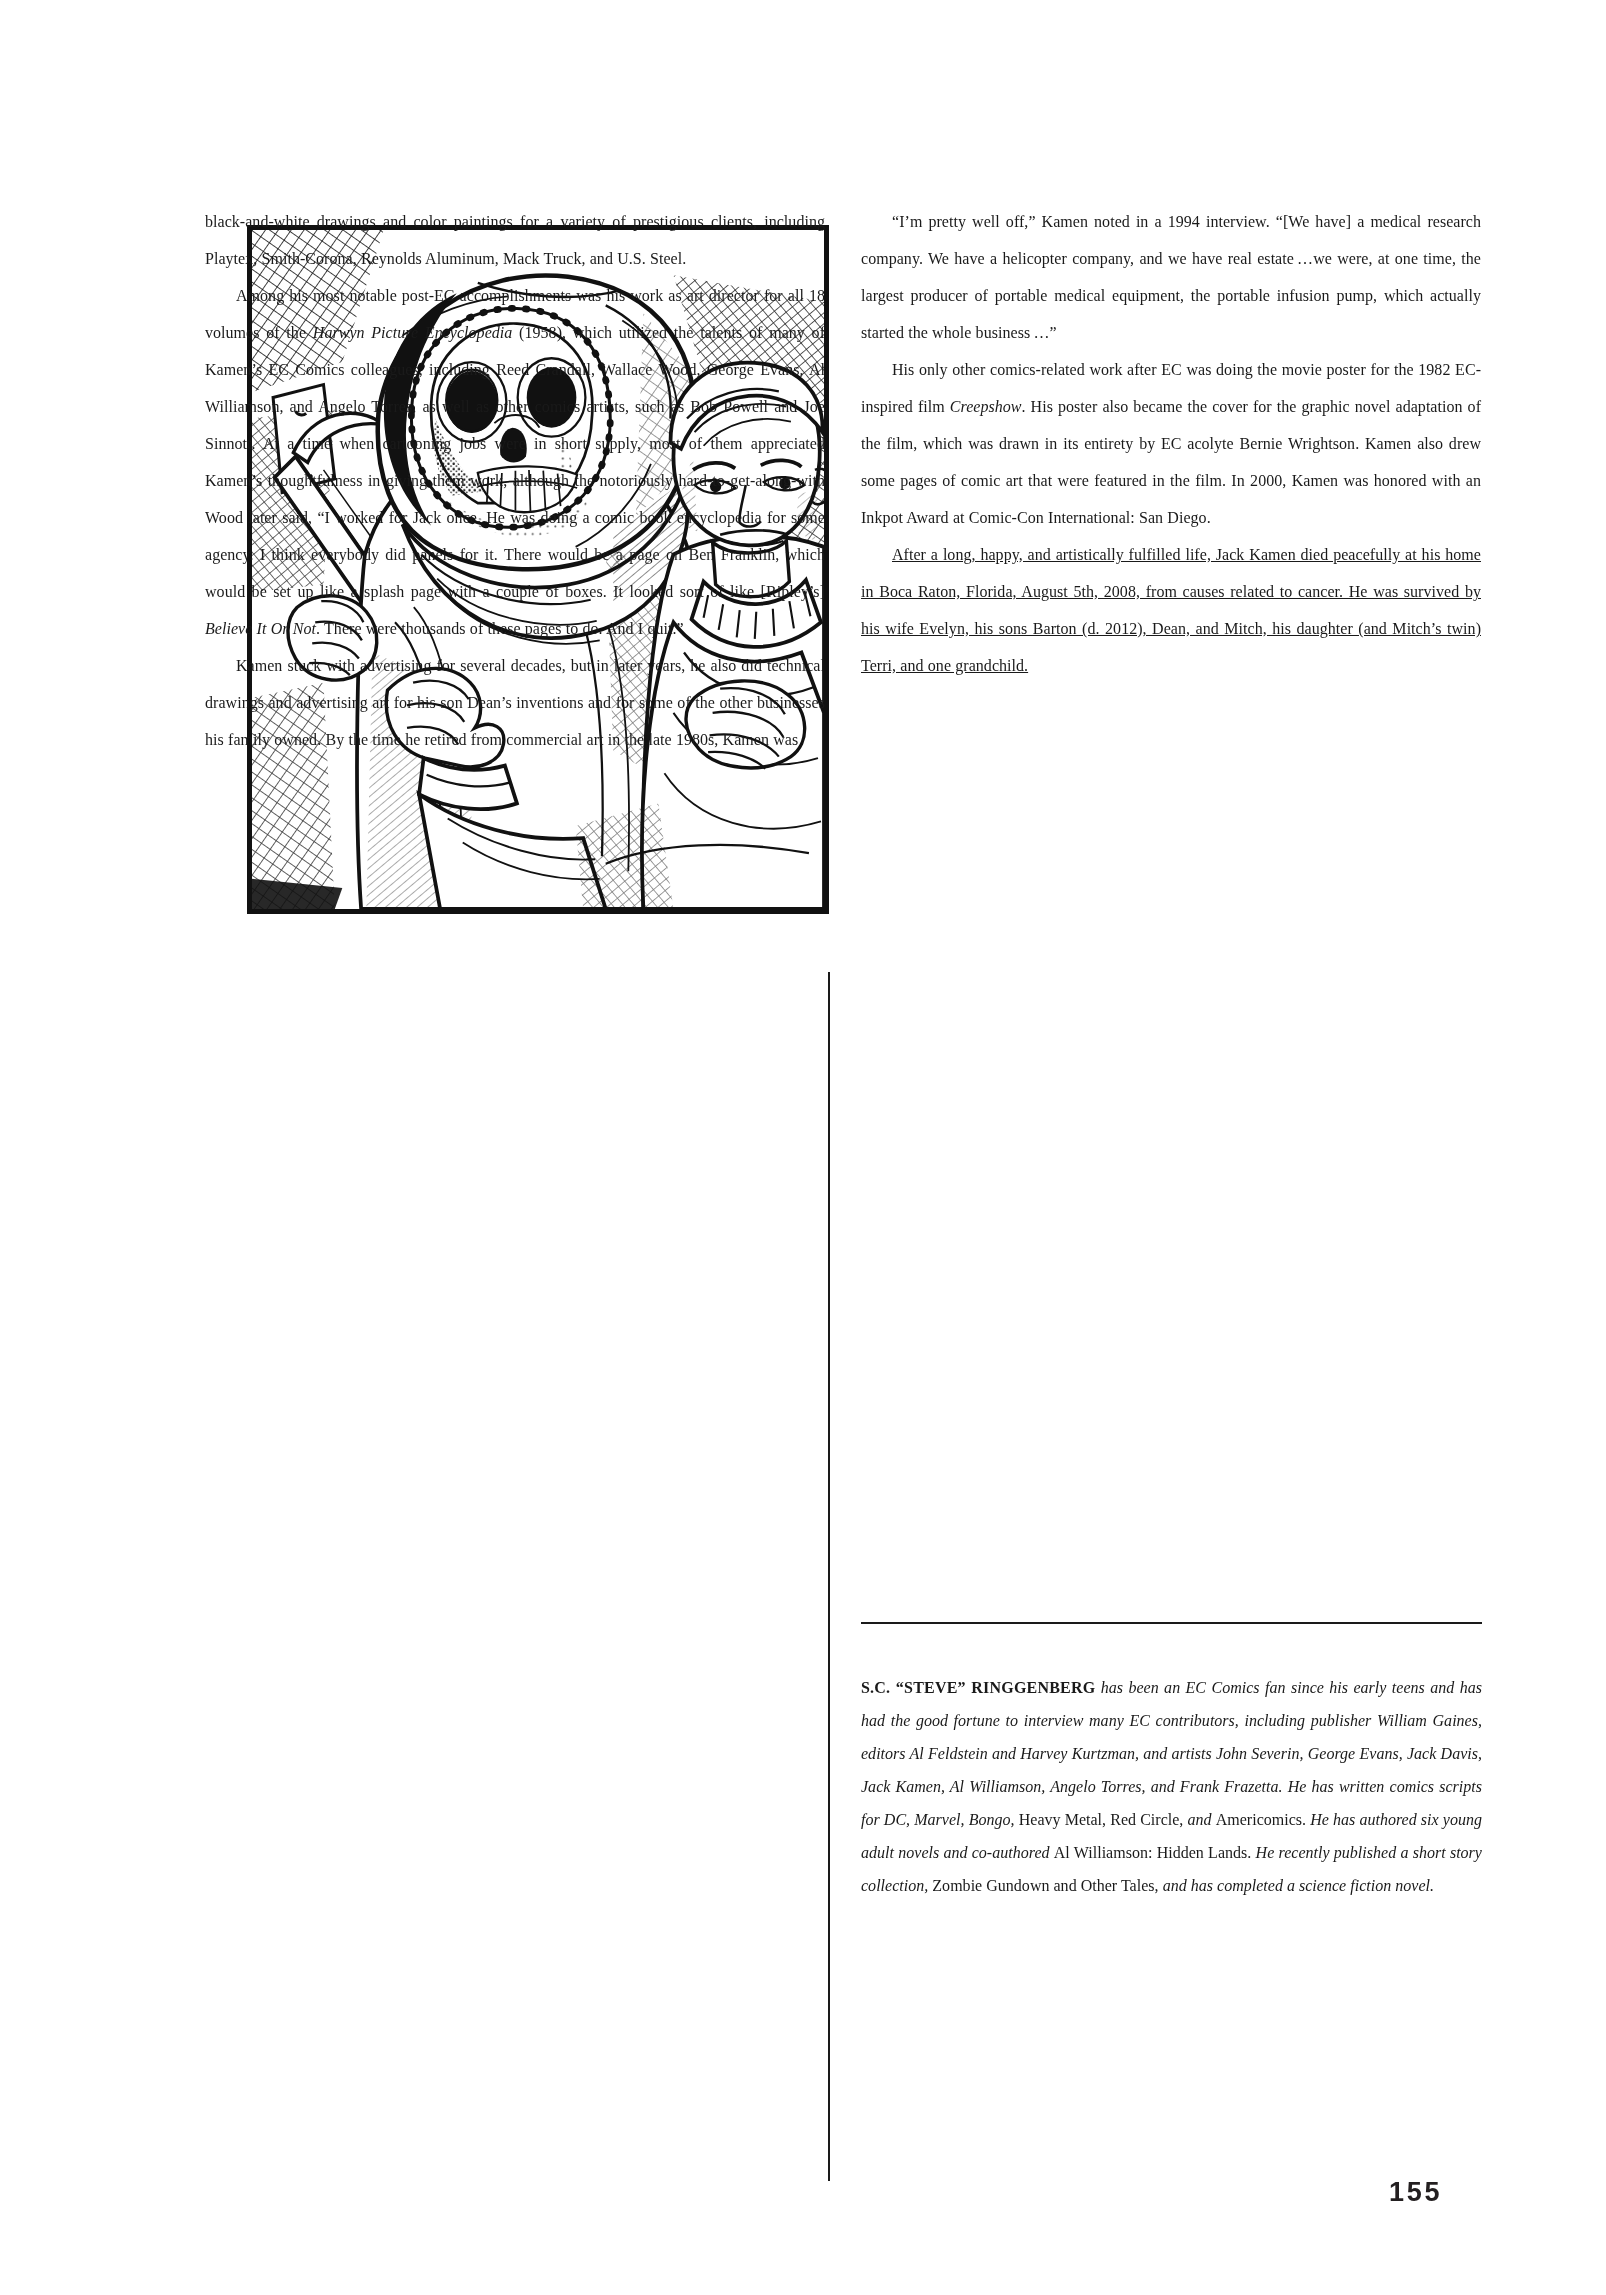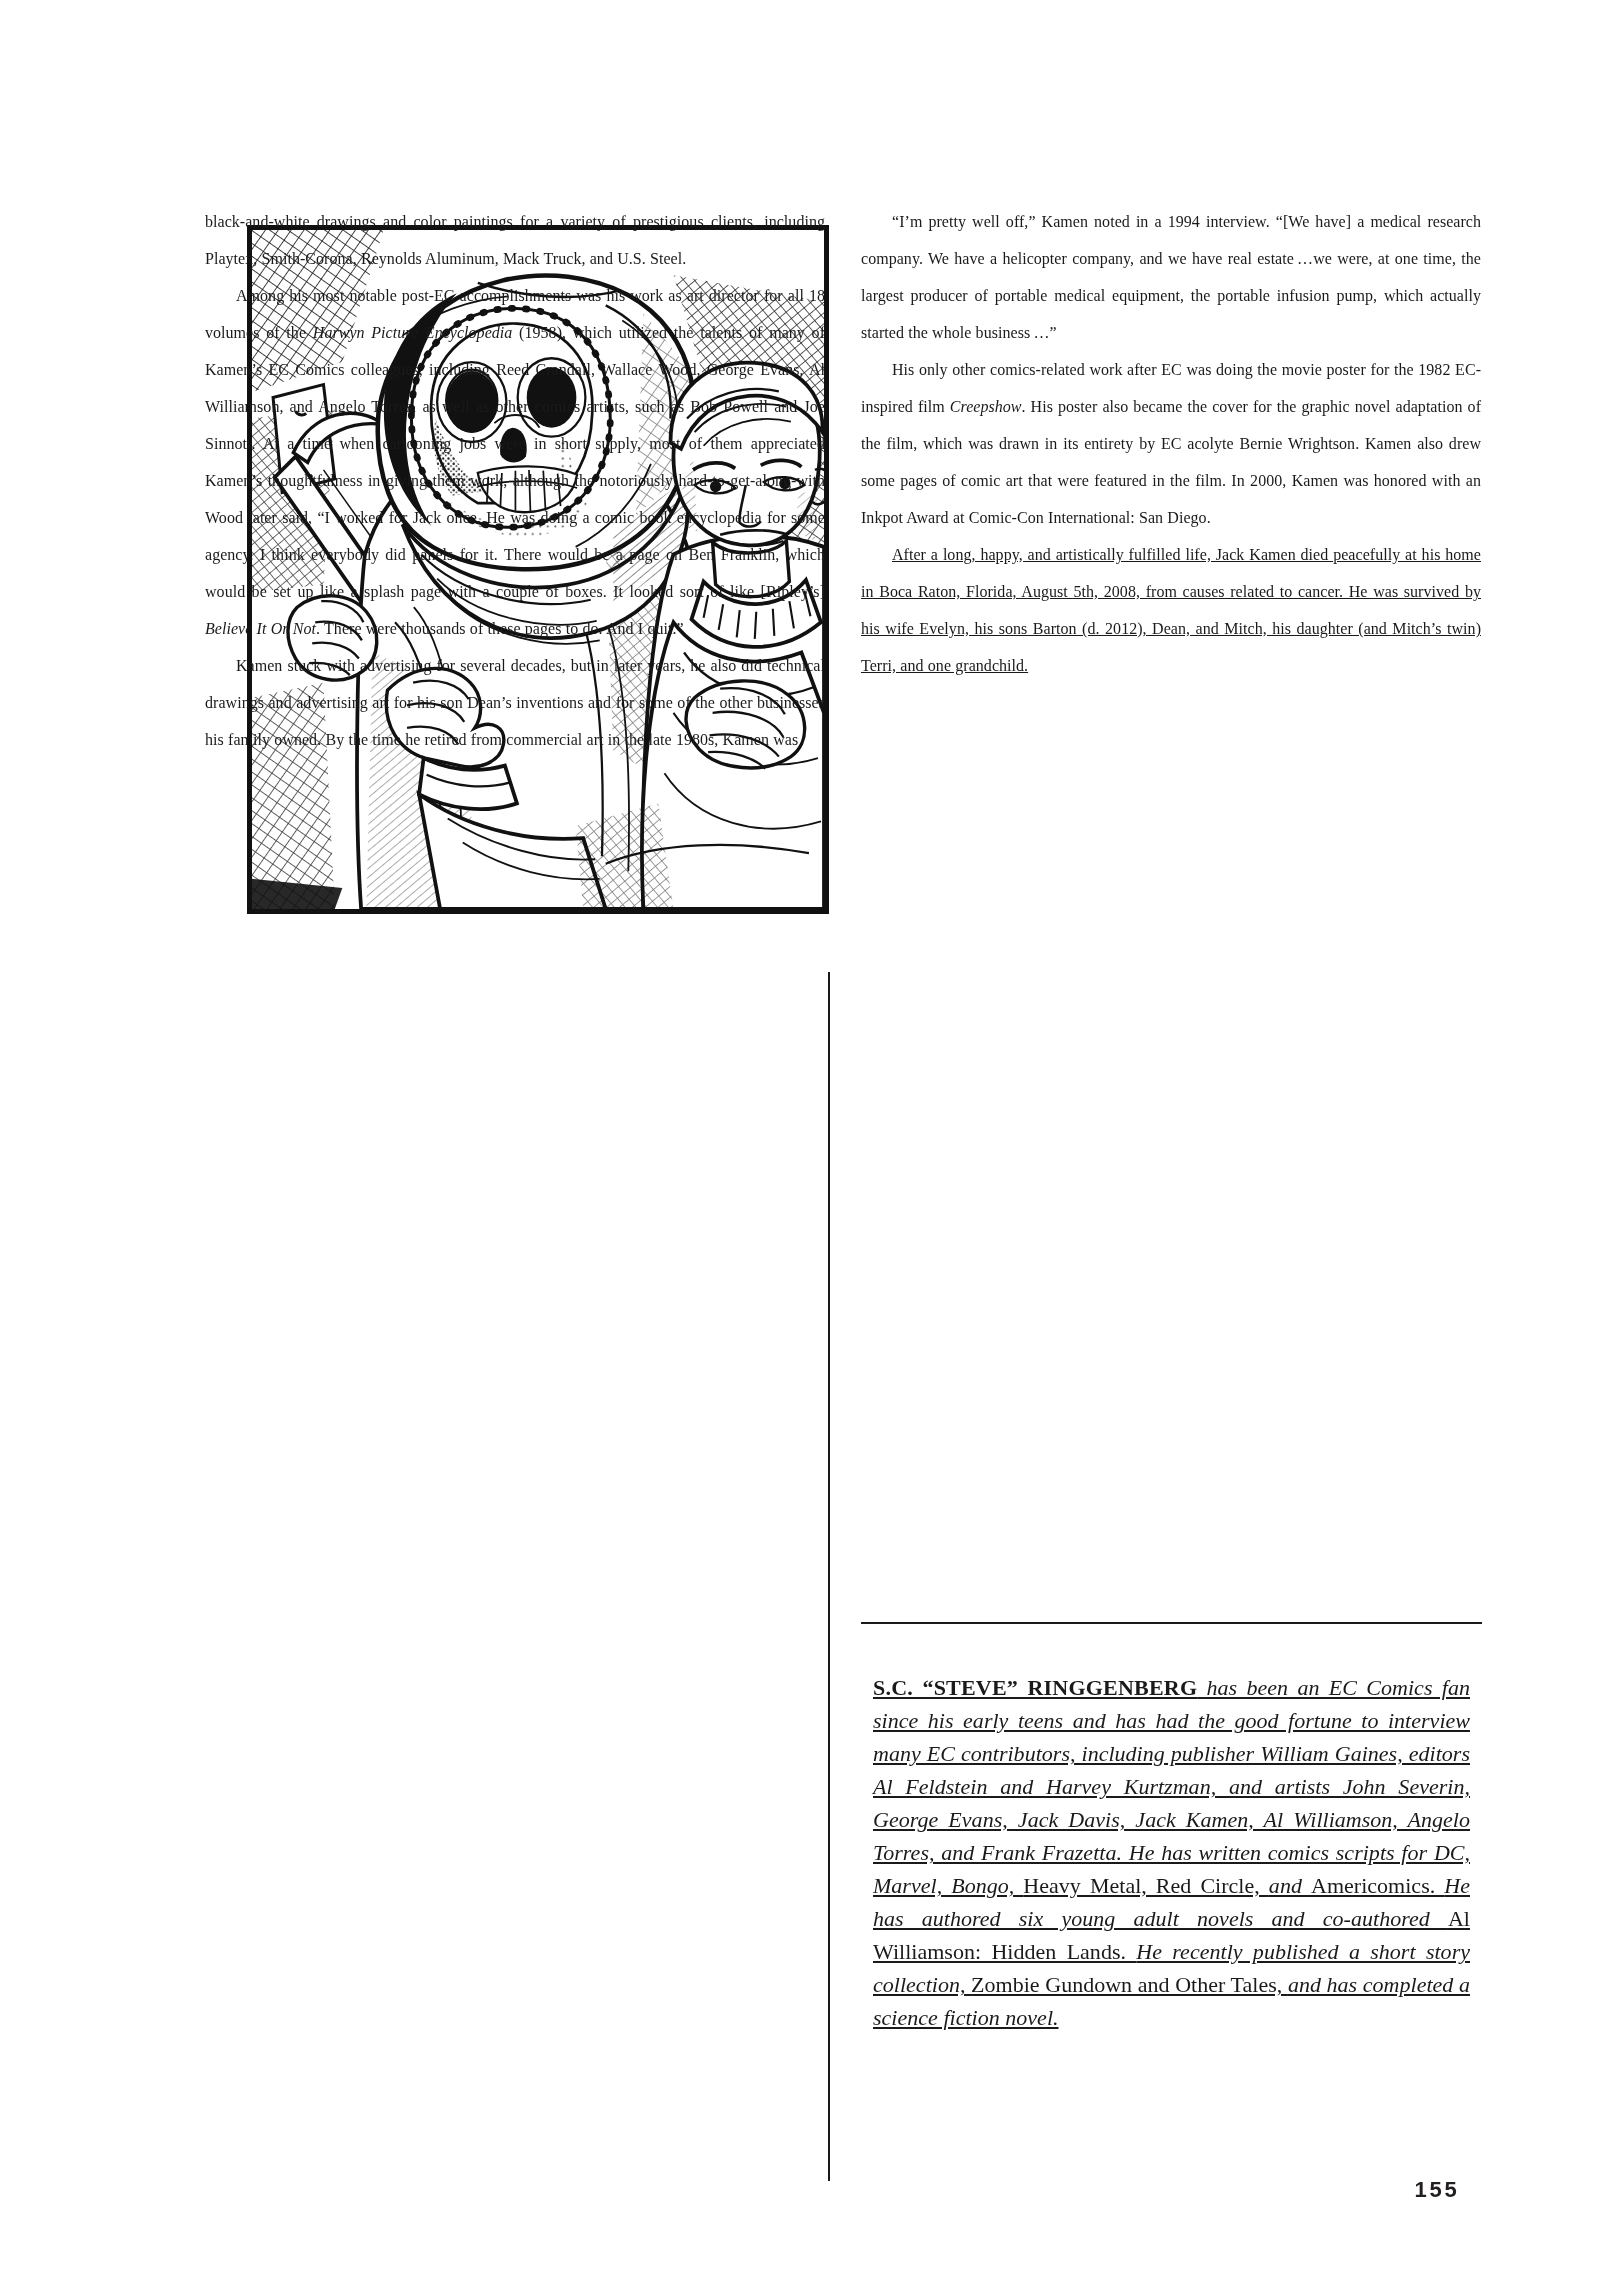--- a/index.html
+++ b/index.html
@@ -83,47 +83,46 @@
     top: 1622px;
     width: 621px;
   }
   #bio-rule {
     width: 100%;
     height: 2.3px;
     background: #1a1a1a;
     margin: 0 0 47px 0;
   }
   #bio-text {
-    font-size: 22px;
+    font-size: 16px;
     line-height: 33px;
     font-style: italic;
     text-align: justify;
     letter-spacing: 0.02px;
-    margin: 12px;
-    text-decoration: underline;
+    margin: 0;
   }
   #bio-text .bio-name {
     font-style: normal;
     font-weight: bold;
     letter-spacing: 0.2px;
   }
   #bio-text .roman {
     font-style: normal;
   }
 
   
   #page-number {
     position: absolute;
     left: 1389px;
     top: 2177px;
     width: 96px;
-    text-align: center;
+    text-align: left;
     font-family: "Liberation Sans", "DejaVu Sans", sans-serif;
     font-weight: bold;
-    font-size: 22px;
+    font-size: 27px;
     letter-spacing: 2.7px;
     color: #231f20;
   }
 </style>
 </head>
 <body>
 
 <div id="page">
 
   <figure id="illustration-figure">

